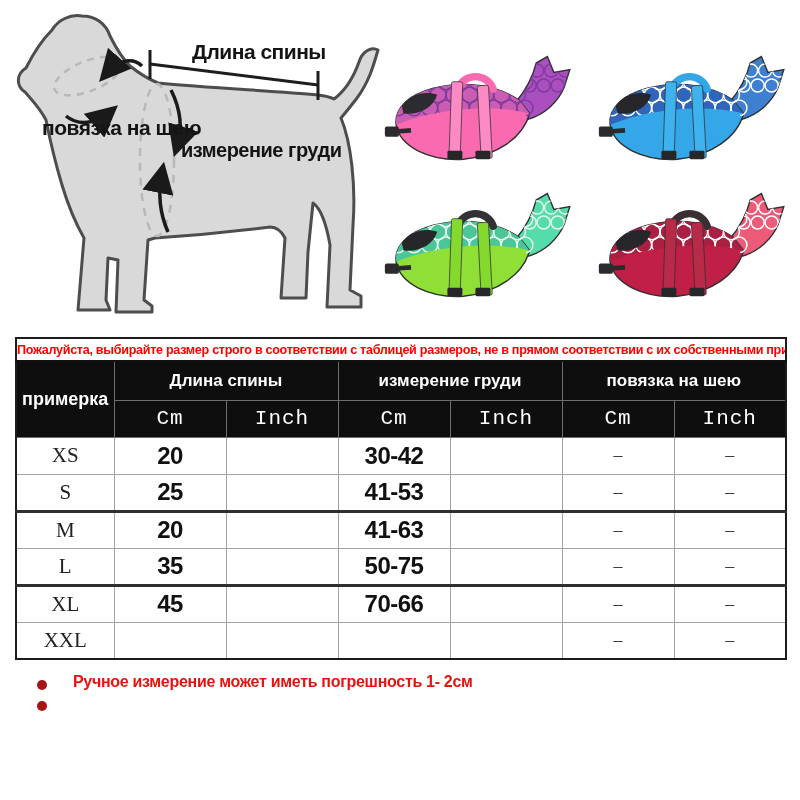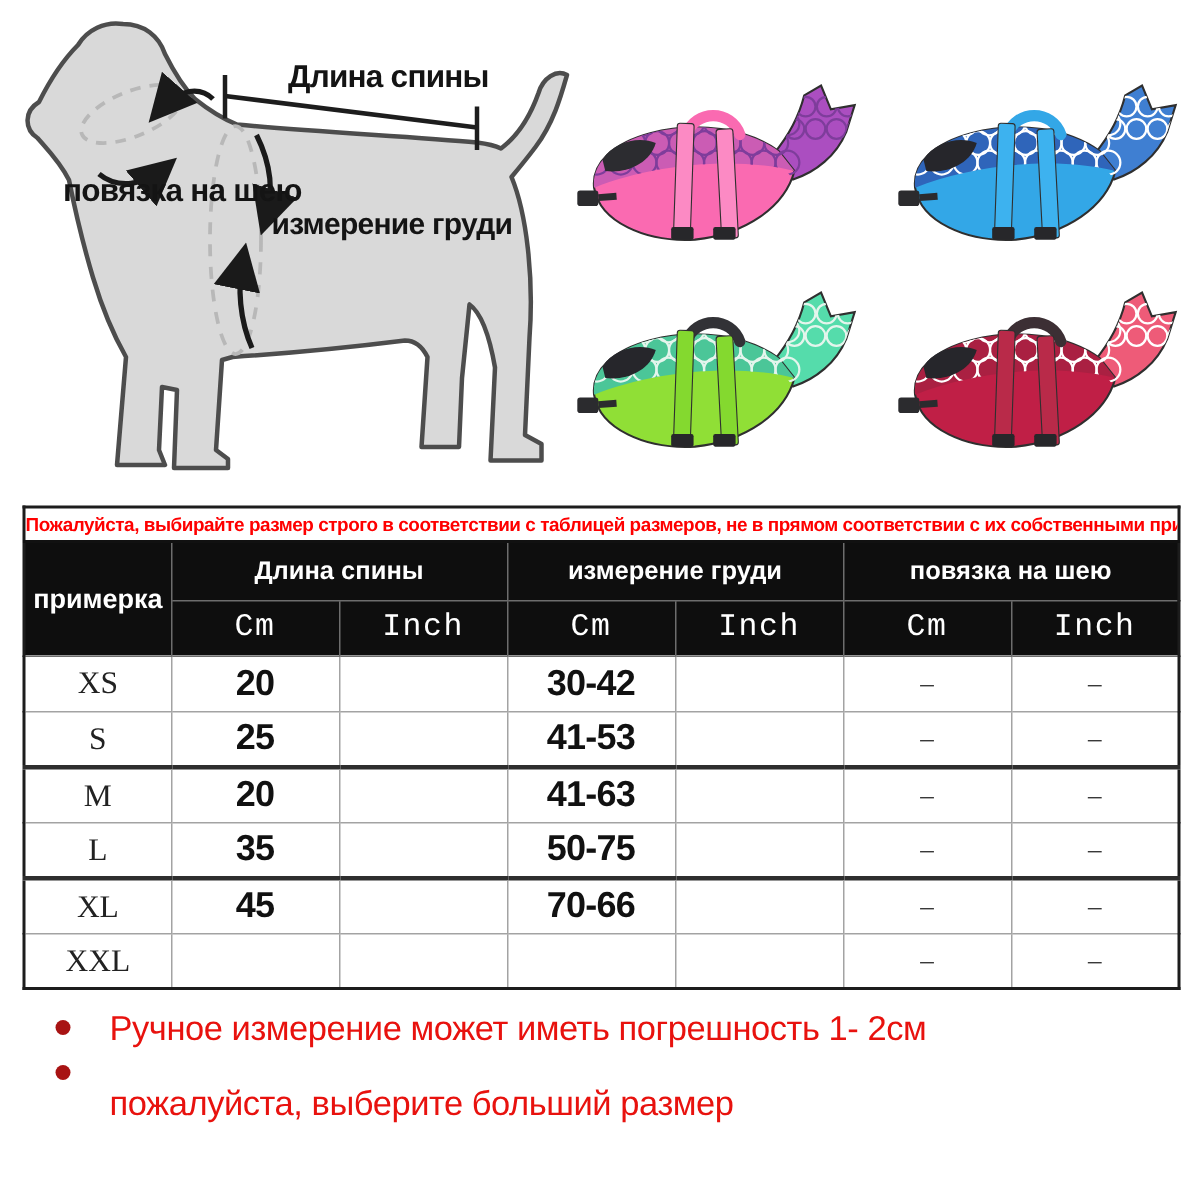--- a/index.html
+++ b/index.html
@@ -57,21 +57,21 @@
   td.dash{font-size:18px;color:#333;font-family:"Liberation Serif",serif;}
   
   .notes{position:absolute;left:37px;top:672px;width:740px;}
   .note-row{display:flex;align-items:flex-start;margin-bottom:12px;}
   .note-dot{
     width:10px;height:10px;border-radius:50%;background:var(--dot-red);
     margin:8px 26px 0 0;flex:0 0 10px;
   }
   .note-dot.raised{margin-top:-2px;}
   .note-text{
-    color:var(--red);font-weight:normal;font-size:23px;letter-spacing:-0.3px;
+    color:var(--red);font-weight:bold;font-size:16px;letter-spacing:-0.3px;
     line-height:1.2;white-space:nowrap;
   }
 </style>
 </head>
 <body>
 
 <div class="diagram">
   <svg width="400" height="335" viewBox="0 0 400 335">
     <defs>
       <marker id="ah" markerWidth="9" markerHeight="9" refX="6" refY="4.5" orient="auto">
@@ -431,15 +431,14 @@
   </tbody>
 </table>
 
 <div class="notes">
   <div class="note-row">
     <span class="note-dot"></span>
     <span class="note-text">Ручное измерение может иметь погрешность 1- 2см</span>
   </div>
   <div class="note-row">
     <span class="note-dot raised"></span>
-    <span class="note-text" style="margin-top:10px">пожалуйста, выберите больший размер</span>
   </div>
 </div>
 
 </body></html>

